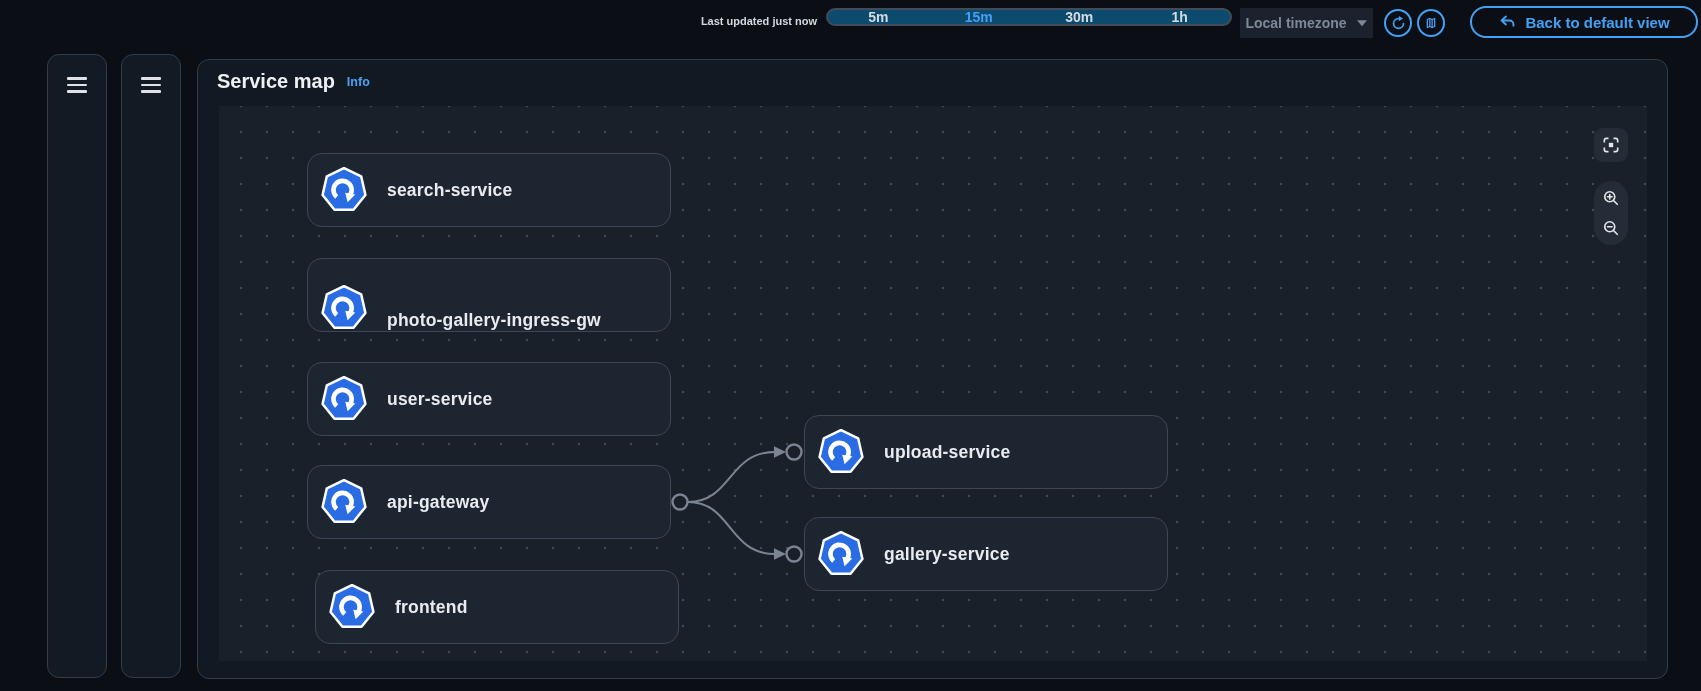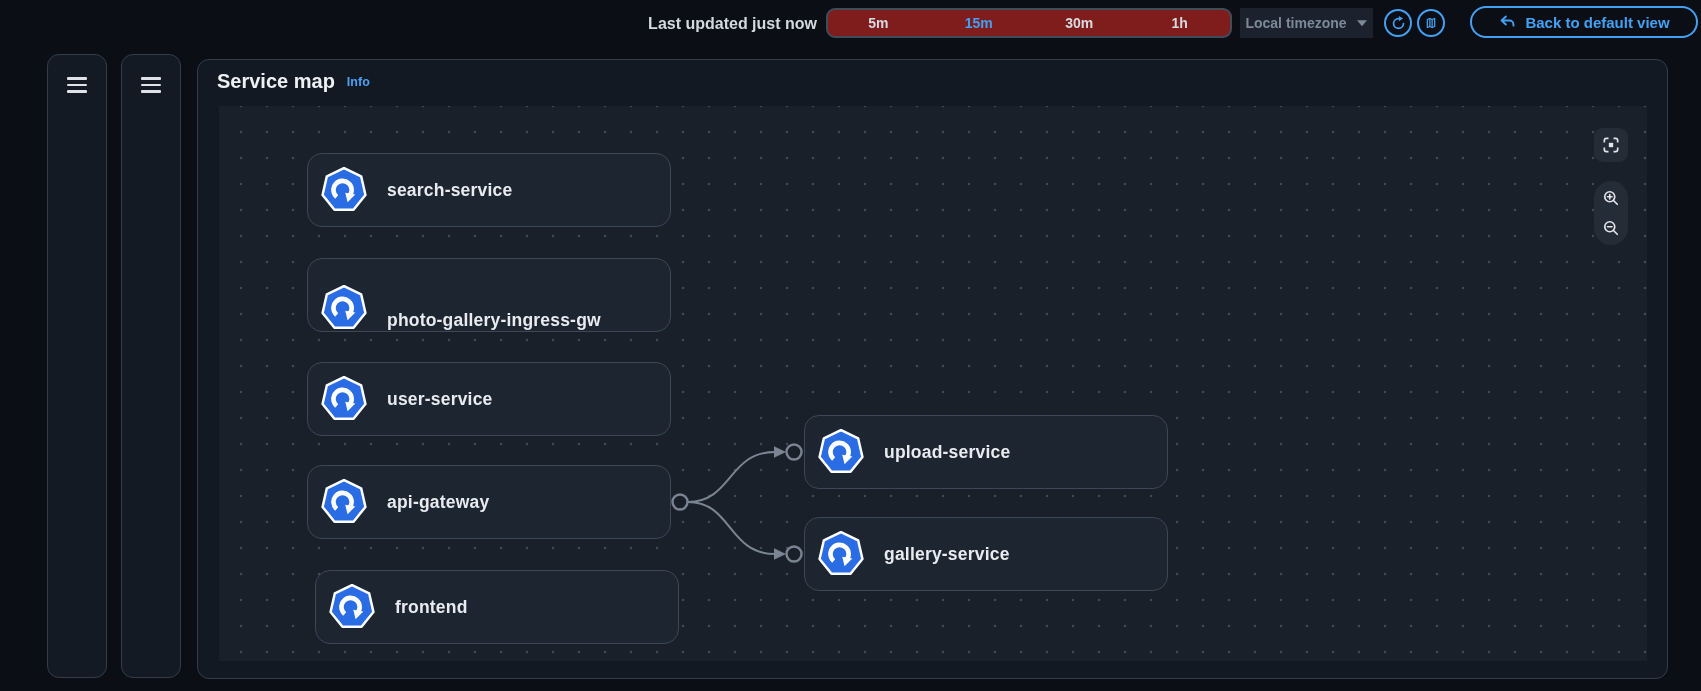--- a/index.html
+++ b/index.html
@@ -8,25 +8,25 @@
     background:#0b0f15;
     font-family:"Liberation Sans", sans-serif;
     color:#e8ebef;
     position:relative;
   }
 
   
   .topbar { position:absolute; left:0; top:0; width:1701px; height:46px; }
   .last-updated {
     position:absolute; right:884px; top:15px;
-    font-size:16px; font-weight:700; color:#d3d9df; white-space:nowrap;
+    font-size:11px; font-weight:700; color:#d3d9df; white-space:nowrap;
   }
   .seg-control {
-    position:absolute; left:826px; top:8px; width:406px; height:30px;
-    border:2px solid #414c5a; border-radius:9px; background:#7f1d1d;
+    position:absolute; left:826px; top:8px; width:406px; height:18px;
+    border:2px solid #414c5a; border-radius:9px; background:#0c4a6e;
     display:flex; overflow:hidden;
   }
   .seg-btn {
     flex:1 1 0; background:transparent; border:none; cursor:pointer;
     font-family:inherit; font-size:14px; font-weight:700; color:#d5dbe0;
     display:flex; align-items:center; justify-content:center;
   }
   .seg-btn.selected { color:#42a1f5; }
   .tz-select {
     position:absolute; left:1240px; top:8px; width:133px; height:30px;

